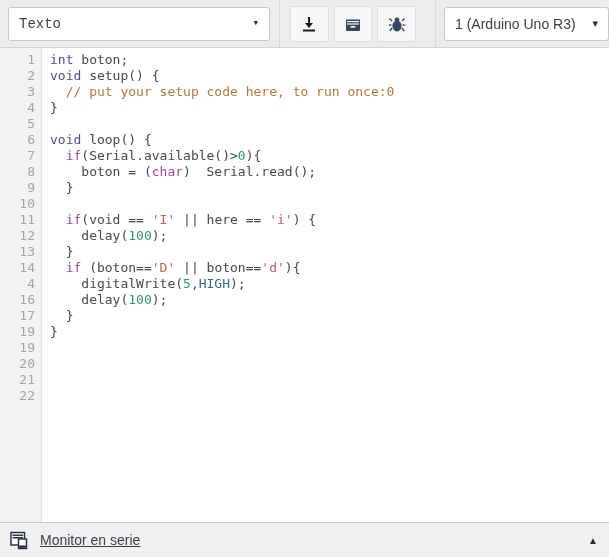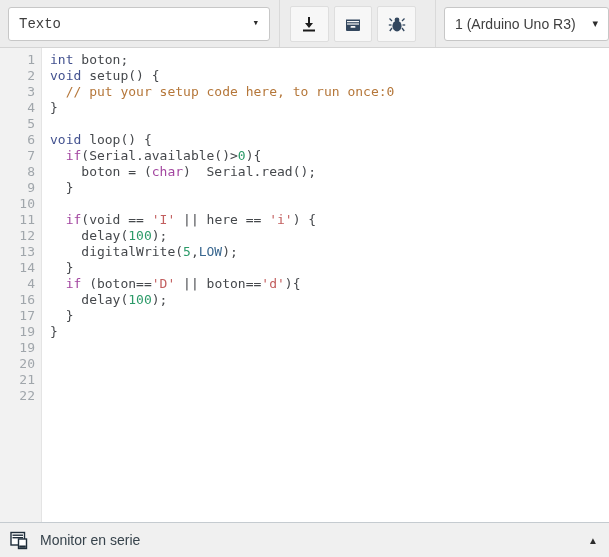--- a/index.html
+++ b/index.html
@@ -58,21 +58,21 @@
   .tk-n{color:var(--num);}
   .tk-t{color:var(--const);}
   .tk-m{color:var(--com);}
   
   .monitor-bar{
     position:absolute;left:0;bottom:0;width:609px;height:35px;
     background:#f0f0f0;border-top:1px solid #c5cbd0;
     display:flex;align-items:center;cursor:pointer;
   }
   .monitor-bar .mon-icon{margin-left:10px;display:flex;}
-  .monitor-label{margin-left:9px;font-size:14px;color:#37434c;}
+  .monitor-label{margin-left:9px;font-size:14px;color:#37434c;text-decoration:underline;}
   .caret-up{
     position:absolute;right:11px;top:50%;transform:translateY(-50%);
     font-size:10px;color:#2d2d2d;
   }
 </style>
 </head>
 <body>
 
 <div class="toolbar">
 
@@ -159,23 +159,23 @@
       <div class="cl"><span class="tk-m">  // put your setup code here, to run once:0</span></div>
       <div class="cl"><span class="tk-p">}</span></div>
       <div class="cl">&nbsp;</div>
       <div class="cl"><span class="tk-k">void</span><span class="tk-p"> loop() {</span></div>
       <div class="cl"><span class="tk-p">  </span><span class="tk-c">if</span><span class="tk-p">(Serial.available()&gt;</span><span class="tk-n">0</span><span class="tk-p">){</span></div>
       <div class="cl"><span class="tk-p">    boton = (</span><span class="tk-c">char</span><span class="tk-p">)  Serial.read();</span></div>
       <div class="cl"><span class="tk-p">  }</span></div>
       <div class="cl">&nbsp;</div>
       <div class="cl"><span class="tk-p">  </span><span class="tk-c">if</span><span class="tk-p">(void == </span><span class="tk-s">'I'</span><span class="tk-p"> || here == </span><span class="tk-s">'i'</span><span class="tk-p">) {</span></div>
       <div class="cl"><span class="tk-p">    delay(</span><span class="tk-n">100</span><span class="tk-p">);</span></div>
-      <div class="cl"><span class="tk-p">    digitalWrite(</span><span class="tk-n">5</span><span class="tk-p">,</span><span class="tk-t">LOW</span><span class="tk-p">);</span></div>
       <div class="cl"><span class="tk-p">  }</span></div>
       <div class="cl"><span class="tk-p">  </span><span class="tk-c">if</span><span class="tk-p"> (boton==</span><span class="tk-s">'D'</span><span class="tk-p"> || boton==</span><span class="tk-s">'d'</span><span class="tk-p">){</span></div>
+      <div class="cl"><span class="tk-p">    digitalWrite(</span><span class="tk-n">5</span><span class="tk-p">,</span><span class="tk-t">HIGH</span><span class="tk-p">);</span></div>
       <div class="cl"><span class="tk-p">    delay(</span><span class="tk-n">100</span><span class="tk-p">);</span></div>
       <div class="cl"><span class="tk-p">  }</span></div>
       <div class="cl"><span class="tk-p">}</span></div>
     </div>
 </div>
 
 <div class="monitor-bar">
   <span class="mon-icon">
     <svg width="21" height="19" viewBox="0 0 21 19">
       <rect x="1" y="1.5" width="13.5" height="12.5" fill="#fff" stroke="#1f2d3a" stroke-width="1.4"></rect>

